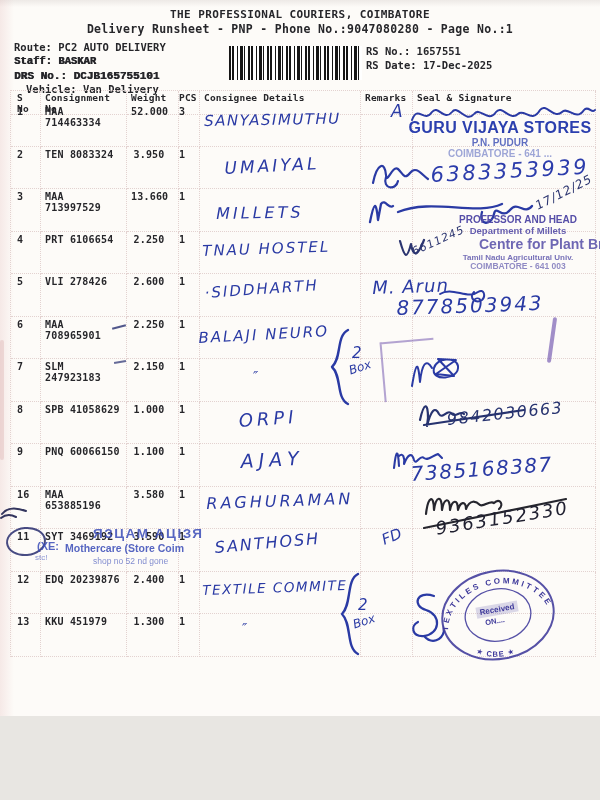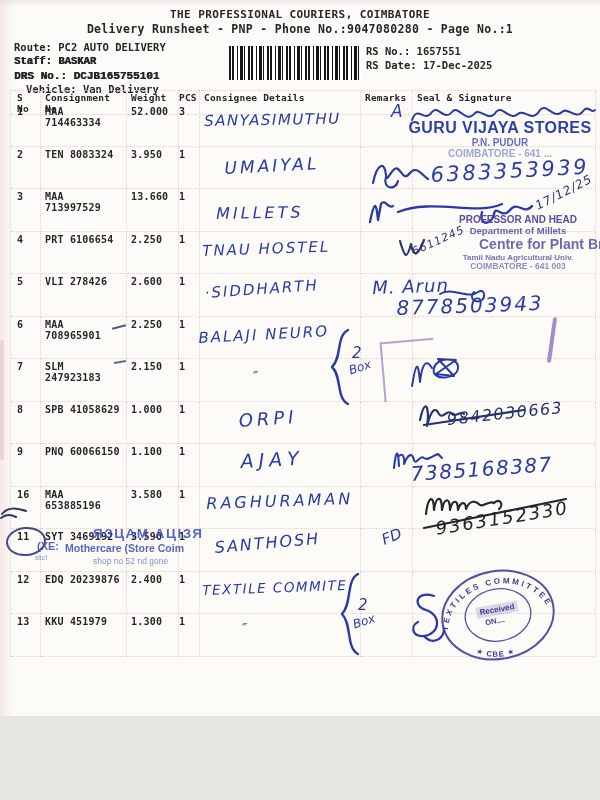--- a/index.html
+++ b/index.html
@@ -16,21 +16,21 @@
   .stamp{font-family:"Liberation Sans","DejaVu Sans",sans-serif;font-weight:bold;text-align:center;white-space:nowrap;}
   
   .tbl{position:absolute;left:10px;top:90px;width:585px;border-left:1px dotted #e3d2d0;border-top:1px dotted #e3d2d0;}
   .trow,.thead{display:grid;grid-template-columns:30px 86px 52px 21px 161px 52px 183px;}
   .thead{height:13px;}
   .trow{height:42.5px;}
   .c{border-right:1px dotted #e3d2d0;border-bottom:1px dotted #e3d2d0;overflow:visible;
      font-size:10px;font-weight:bold;color:#26262a;font-family:"DejaVu Sans Mono",monospace;
      padding:2px 1px 0 4px;letter-spacing:.2px;}
   .thead .c{font-size:9.5px;padding-top:1px;}
-  .c-wt{text-align:left;padding-right:11px;}
+  .c-wt{text-align:center;padding-right:11px;}
   .c-pcs{text-align:left;padding-left:0;}
   .c-sno{padding-left:6px;}
   svg{overflow:visible;}
   .sig path{fill:none;stroke-linecap:round;stroke-linejoin:round;}
 </style>
 </head>
 <body>
 
 <div class="page">
 

